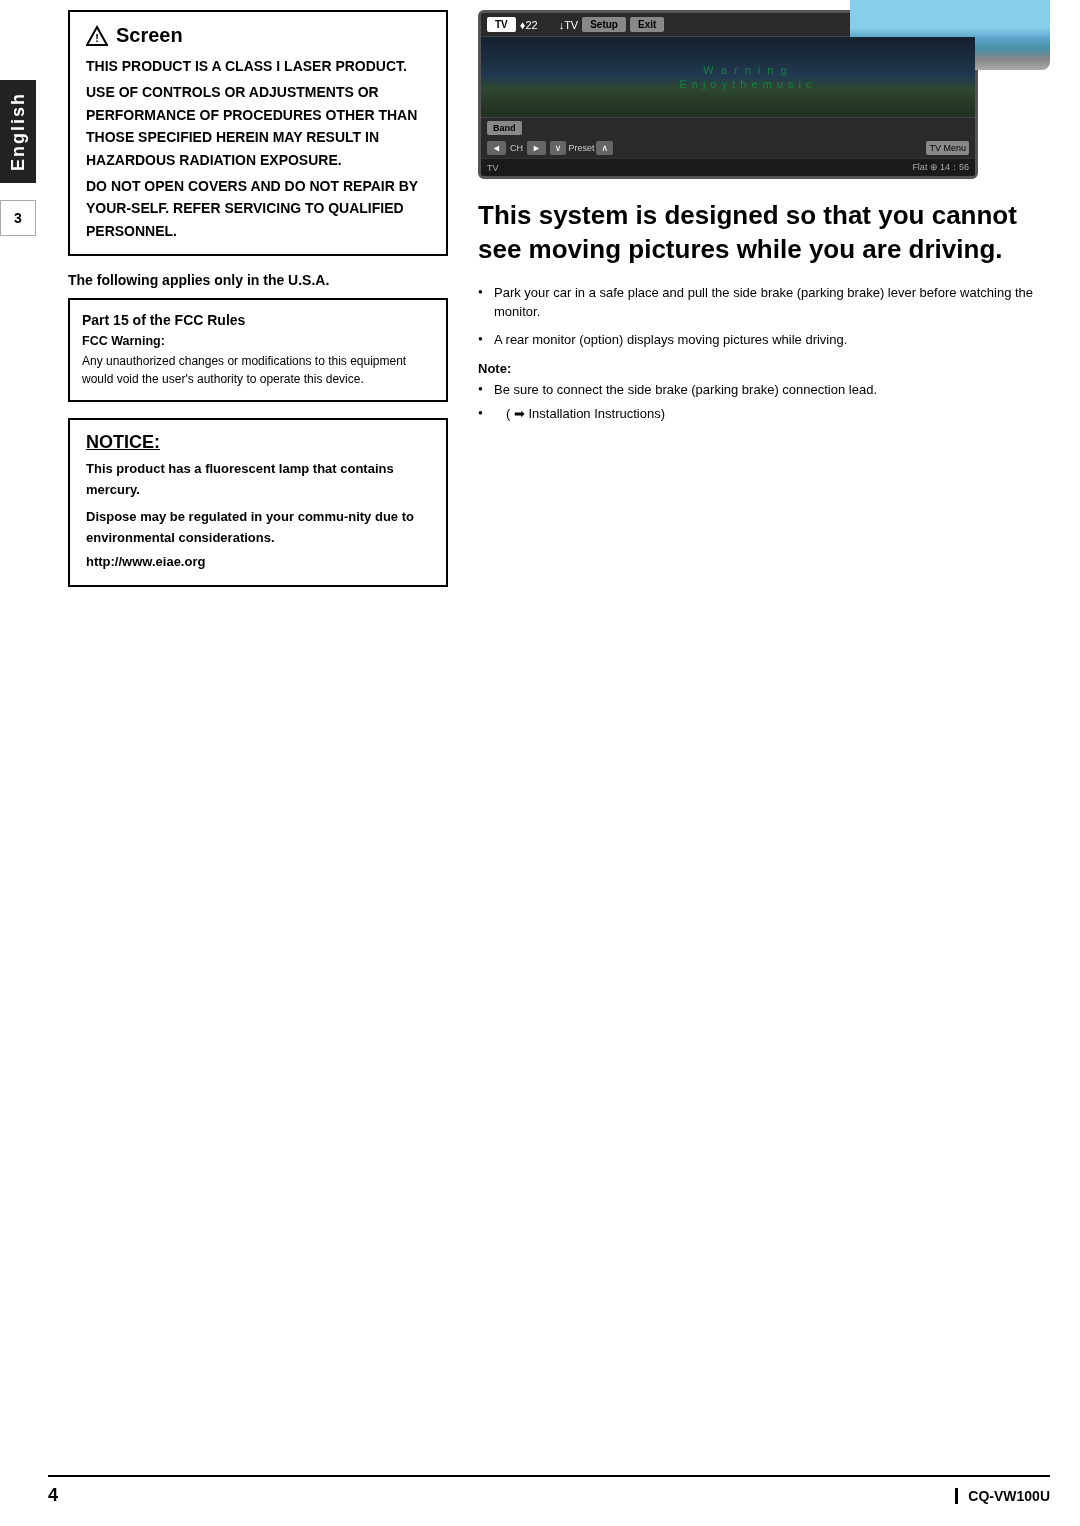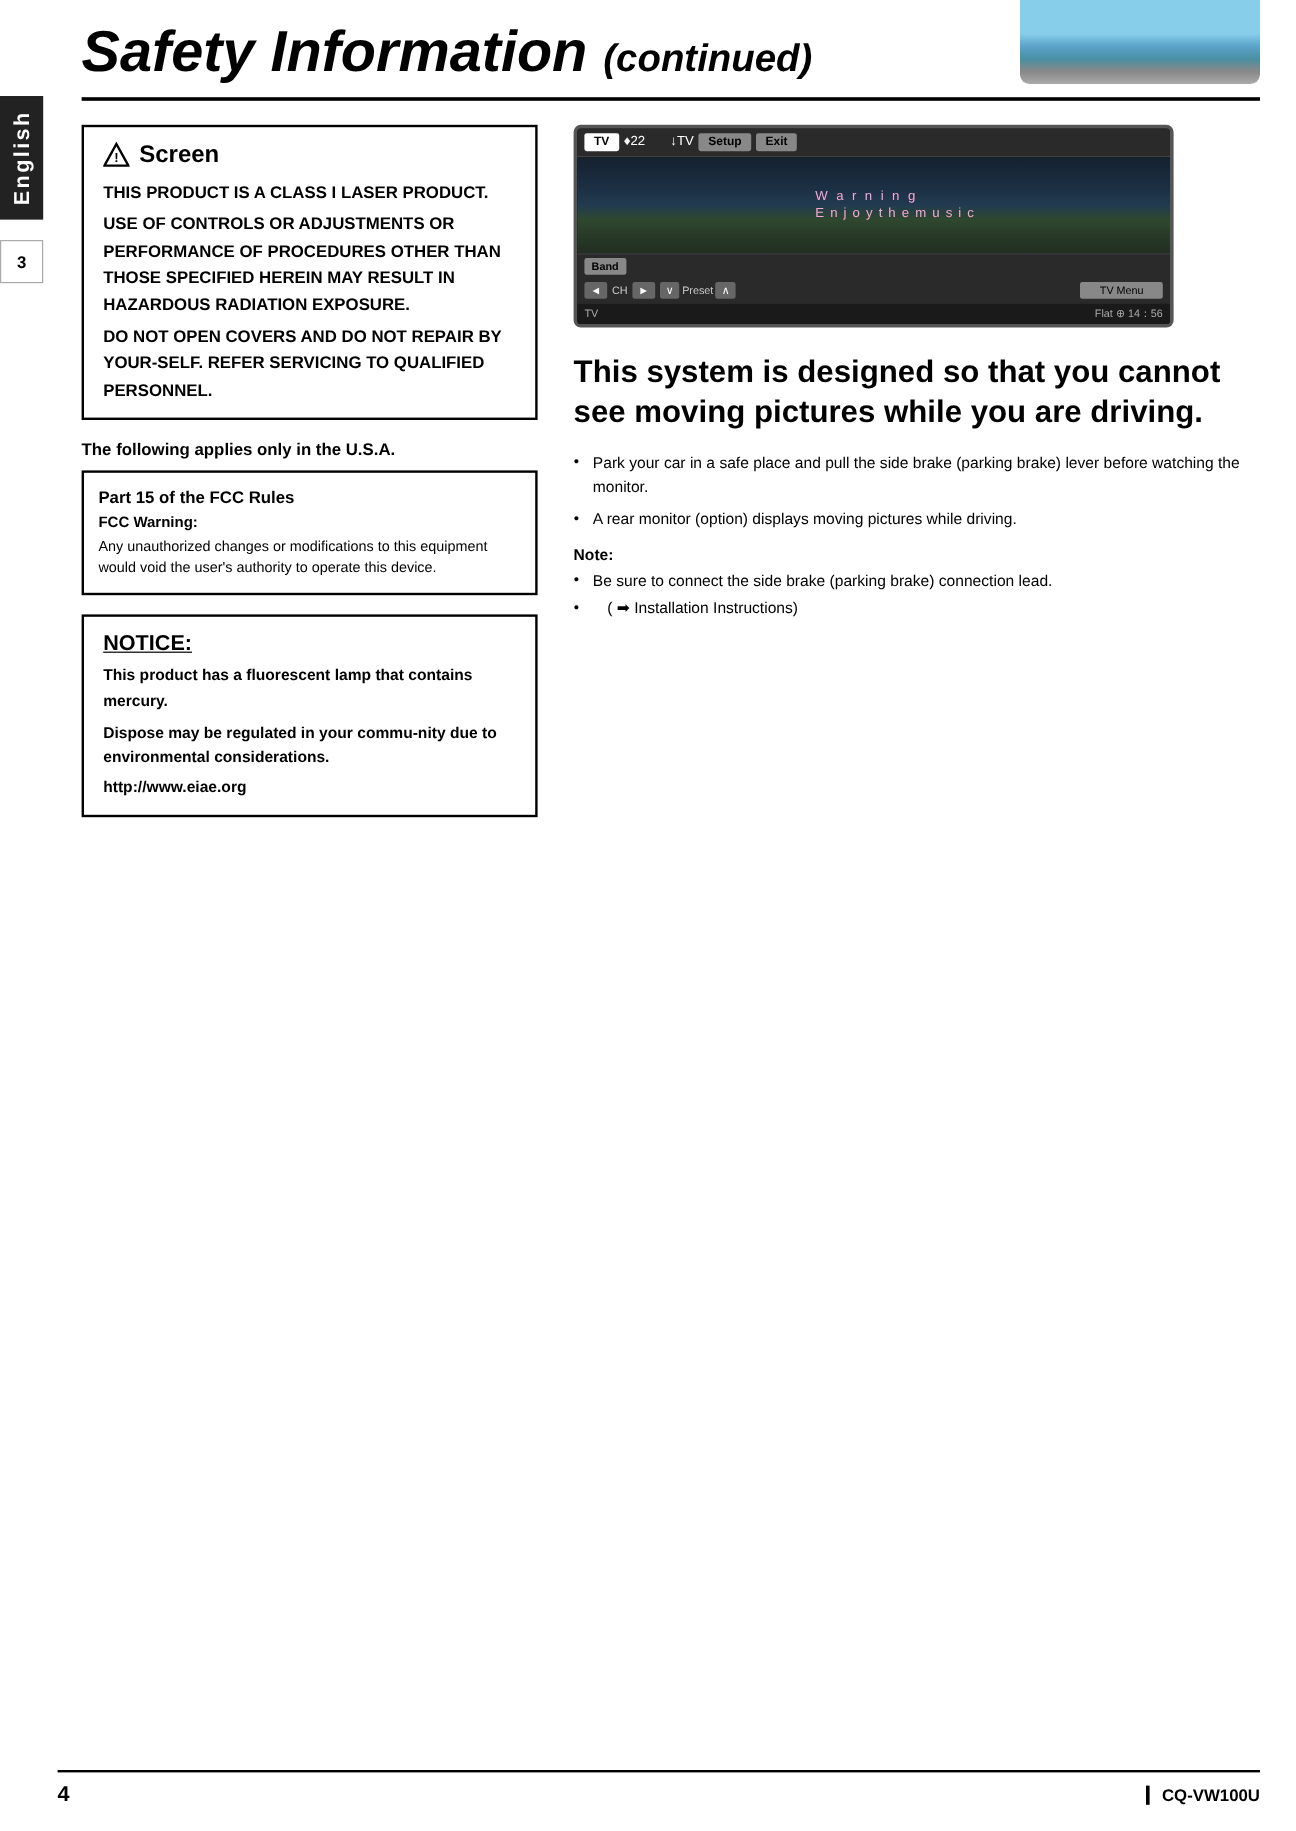--- a/index.html
+++ b/index.html
@@ -243,22 +243,22 @@
     .tv-landscape {
       position: absolute;
       top: 0; left: 0; right: 0; bottom: 0;
       background: linear-gradient(180deg, #1a3a5c 0%, #2a5a8c 30%, #3a7ab0 50%, #5a9a5a 65%, #4a7a4a 80%, #3a5a3a 100%);
       opacity: 0.4;
     }
 
     .tv-warning-text {
       position: relative;
       z-index: 2;
-      color: #f9a8d4;
-      text-align: left;
+      color: #15803d;
+      text-align: center;
       margin-left: 36px;
     }
 
     .tv-warning-title {
       font-size: 11px;
       letter-spacing: 2px;
       margin-bottom: 2px;
     }
 
     .tv-warning-msg {
@@ -300,21 +300,21 @@
       font-size: 9px;
       padding: 2px 5px;
       border-radius: 2px;
       border: none;
     }
 
     .tv-menu-btn {
       background: #888;
       color: #000;
       font-size: 9px;
-      padding: 2px 16px;
+      padding: 2px 3px;
       border-radius: 2px;
       border: none;
       margin-left: auto;
     }
 
     .tv-preset {
       color: #ccc;
       font-size: 9px;
       display: flex;
       align-items: center;
@@ -432,26 +432,20 @@
 <div class="page-num-box">
   <span>3</span>
 </div>
 
 <div class="header-image">
   <div class="sky-img"></div>
 </div>
 
 <div class="main-content">
 
-  <div class="page-header">
-    <h1 class="page-title">
-      <span>Safety Information</span>
-      <span class="continued">(continued)</span>
-    </h1>
-  </div>
 
   <div class="two-col">
 
     <div class="left-col">
 
       <div class="caution-box">
         <div class="caution-title">
 
           <svg class="caution-icon" viewBox="0 0 22 22" width="22" height="22">
             <polygon points="11,2 21,20 1,20" fill="none" stroke="#000" stroke-width="2"></polygon>

